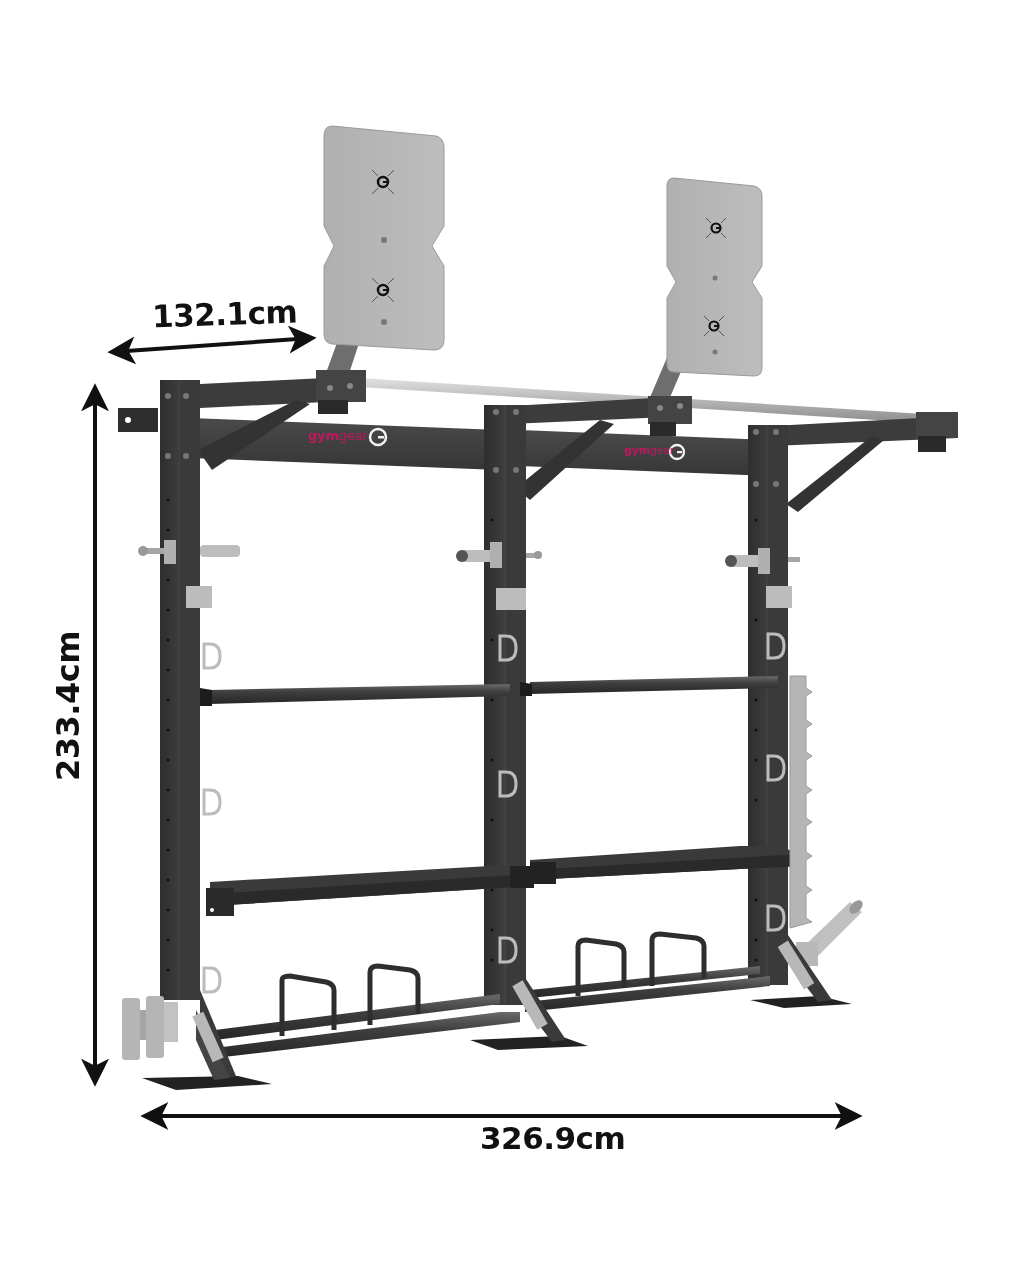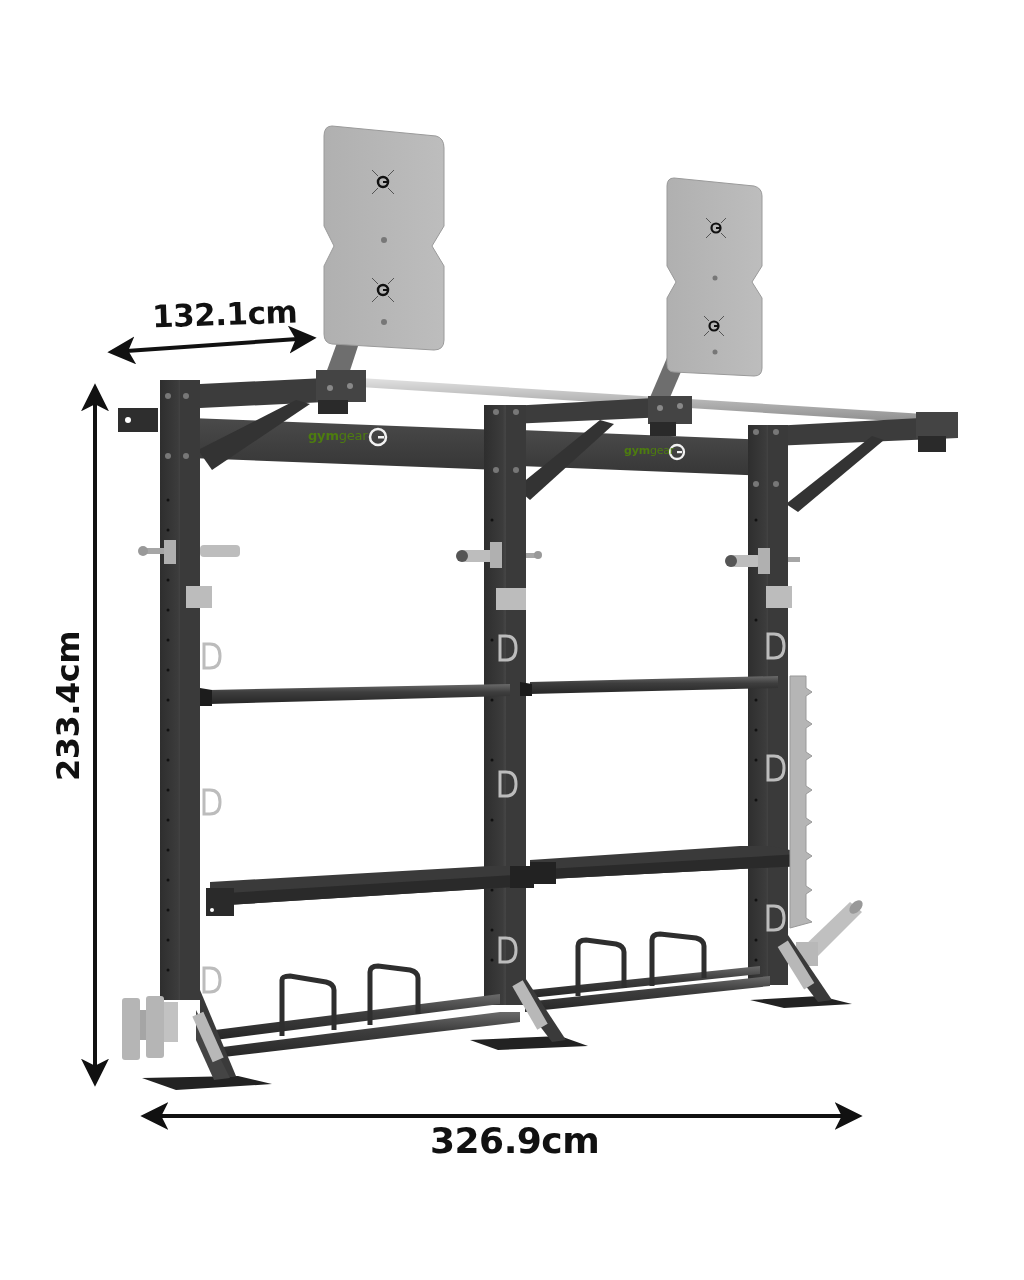--- a/index.html
+++ b/index.html
@@ -28,39 +28,39 @@
       white-space: nowrap;
       letter-spacing: -0.5px;
     }
     #dim-depth-label {
       left: 152px;
       top: 296px;
       font-size: 31px;
       transform: rotate(-2deg);
     }
     #dim-width-label {
-      left: 430px;
+      left: 480px;
       top: 1120px;
-      font-size: 36px;
+      font-size: 31px;
     }
     .height-wrap {
       position: absolute;
       left: 68px;
       top: 706px;
       width: 0; height: 0;
     }
     .height-wrap span {
       position: absolute;
       left: 0; top: 0;
       font-size: 32px;
       transform: translate(-50%, -50%) rotate(-90deg);
     }
     .logo-text {
       position: absolute;
-      color: #4d7c0f;
+      color: #be185d;
       font-family: "DejaVu Sans", sans-serif;
       font-size: 13px;
       letter-spacing: -0.2px;
       white-space: nowrap;
     }
     .logo-text b { font-weight: bold; }
     .logo-text .light { font-weight: normal; }
   </style>
 </head>
 <body>

